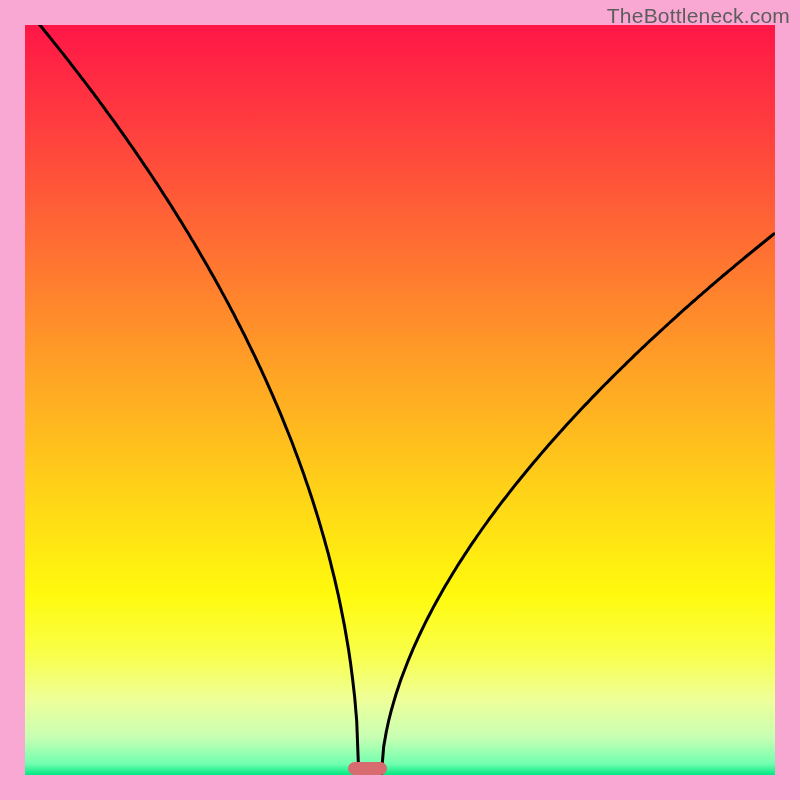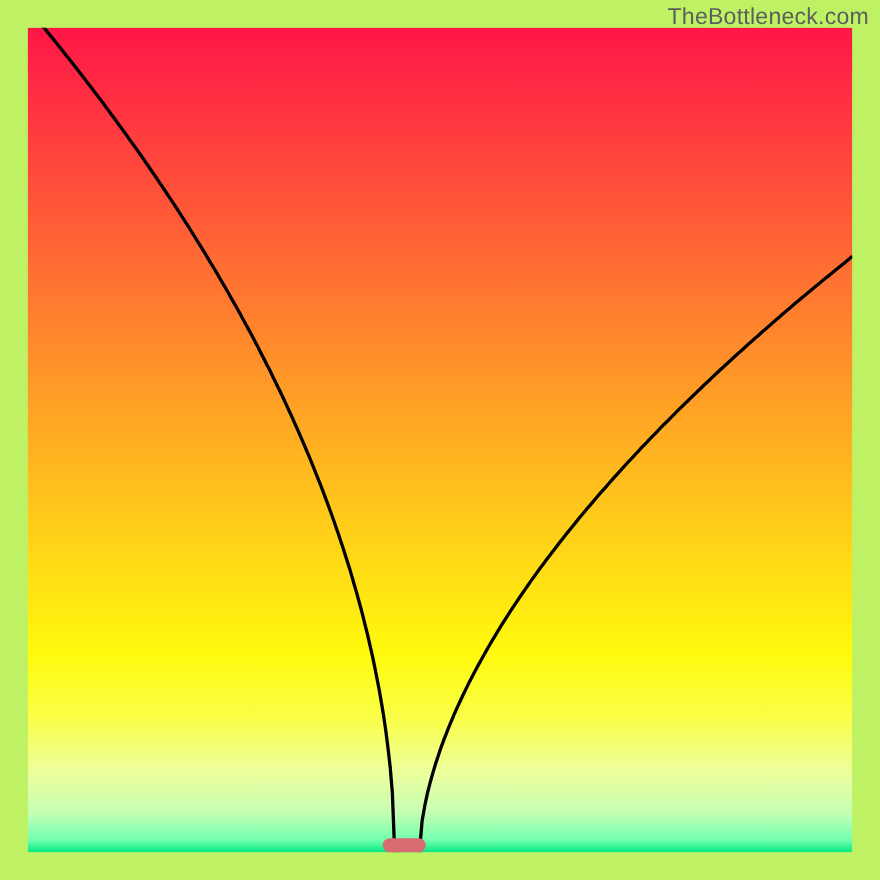--- a/index.html
+++ b/index.html
@@ -1,21 +1,21 @@
 <!DOCTYPE html>
 <html><head>
 <meta charset="utf-8">
 <style>
   * { margin: 0; padding: 0; box-sizing: border-box; }
   html, body { width: 800px; height: 800px; overflow: hidden; background: #000; }
   .frame {
     position: relative;
     width: 800px;
     height: 800px;
-    background: #bef264;
+    background: #f9a8d4;
   }
   .plot-area {
     position: absolute;
     left: 25px;
     top: 25px;
     width: 750px;
     height: 750px;
     overflow: hidden;
   }
   .gradient-bg {

